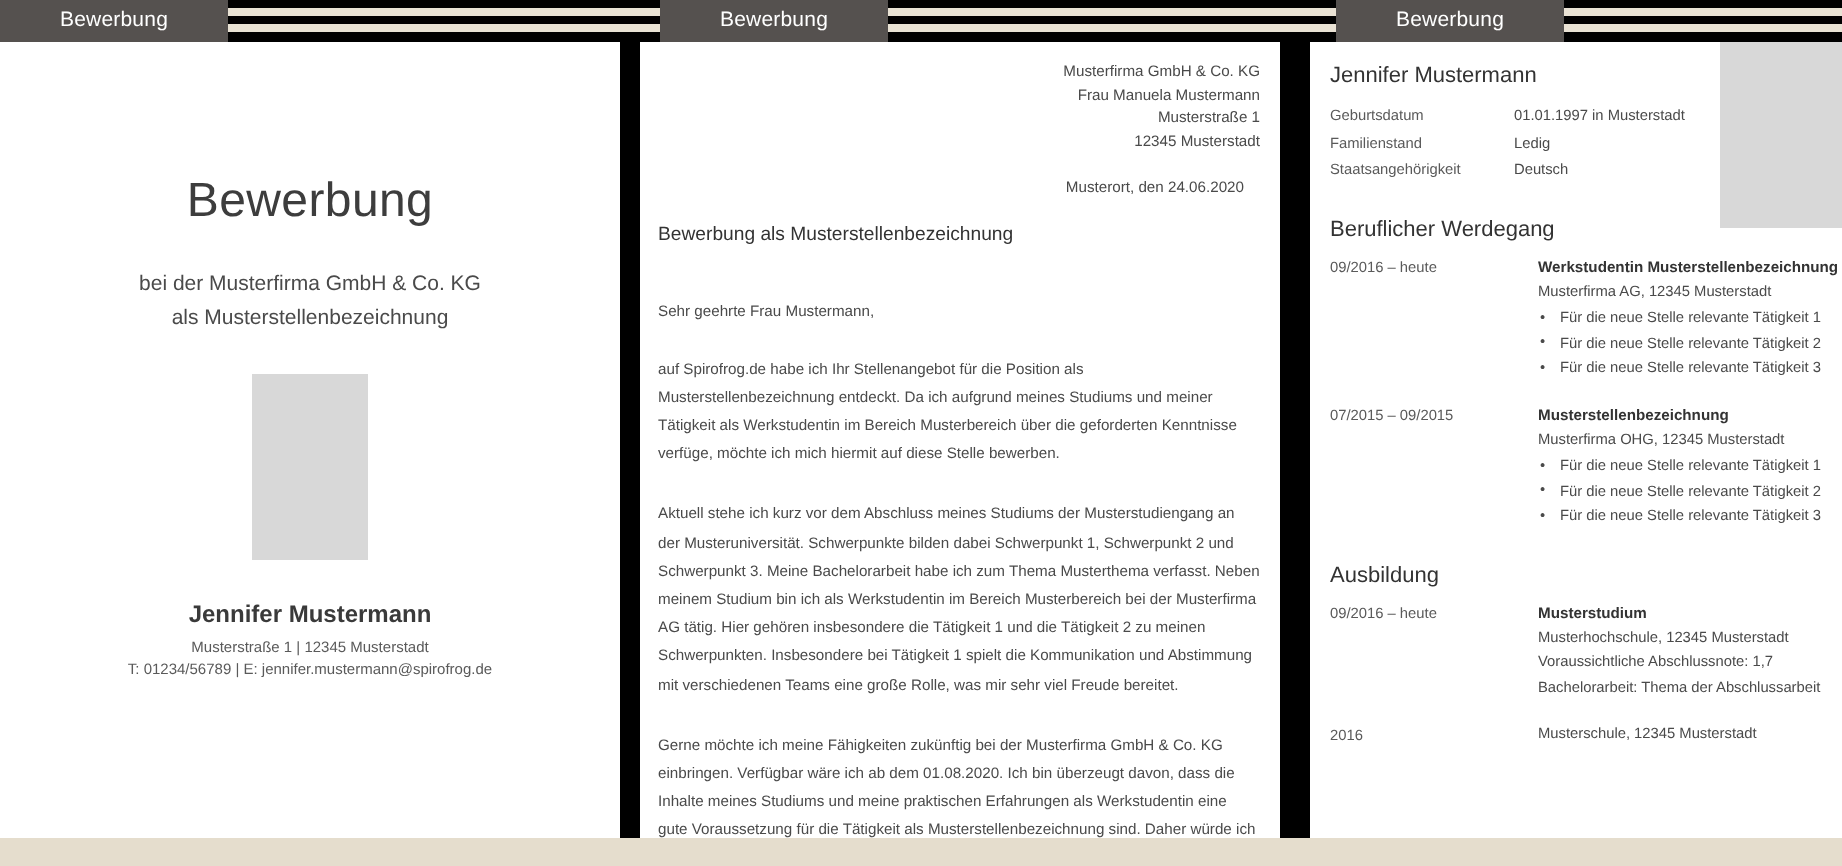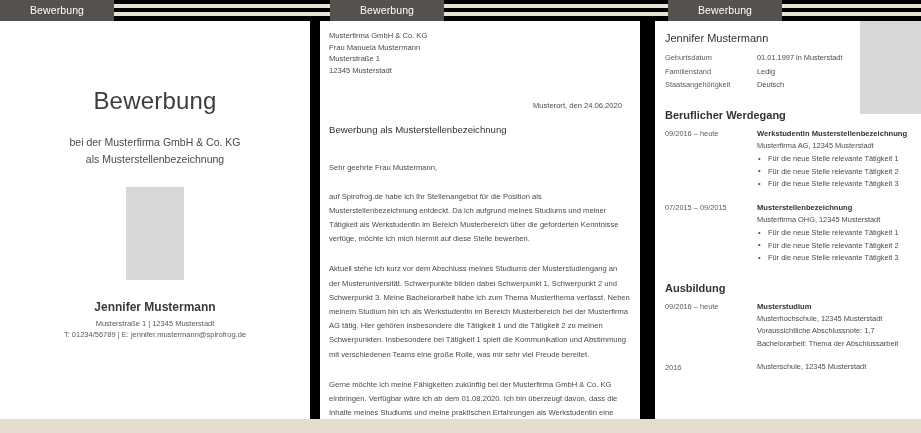--- a/index.html
+++ b/index.html
@@ -100,23 +100,23 @@
 
   
   .letter {
     position: relative;
     padding: 9px 10px 0 9px;
     color: #4a4a4a;
     font-size: 7.6px;
     line-height: 11.4px;
   }
   .letter-recipient { line-height: 11.6px; }
-  .letter-recipient div { white-space: nowrap; }
+  .letter-recipient div { white-space: nowrap; text-align: right; }
   .letter-place {
-    margin-top: 24px;
+    margin-top: 12px;
     text-align: right;
     padding-right: 8px;
     font-size: 7.6px;
   }
   .letter-subject {
     margin-top: 12px;
     font-size: 9.6px;
     color: #333333;
     font-weight: 400;
   }
@@ -151,27 +151,28 @@
     font-size: 7.4px;
     line-height: 13.5px;
   }
   .cv-personal .row { display: flex; }
   .cv-personal .k { width: 92px; color: #5a5a5a; }
   .cv-personal .v { color: #4a4a4a; }
 
   .cv-section-title {
     font-size: 11px;
     color: #333333;
-    font-weight: 700;
+    font-weight: 400;
     margin-top: 17px;
     margin-bottom: 7px;
   }
   .cv-entry {
     display: flex;
     margin-bottom: 11px;
+    gap: 12px;
   }
   .cv-entry .date {
     width: 92px;
     flex: 0 0 92px;
     font-size: 7.4px;
     color: #5a5a5a;
     line-height: 12px;
     padding-top: .5px;
   }
   .cv-entry .body { flex: 1; }

